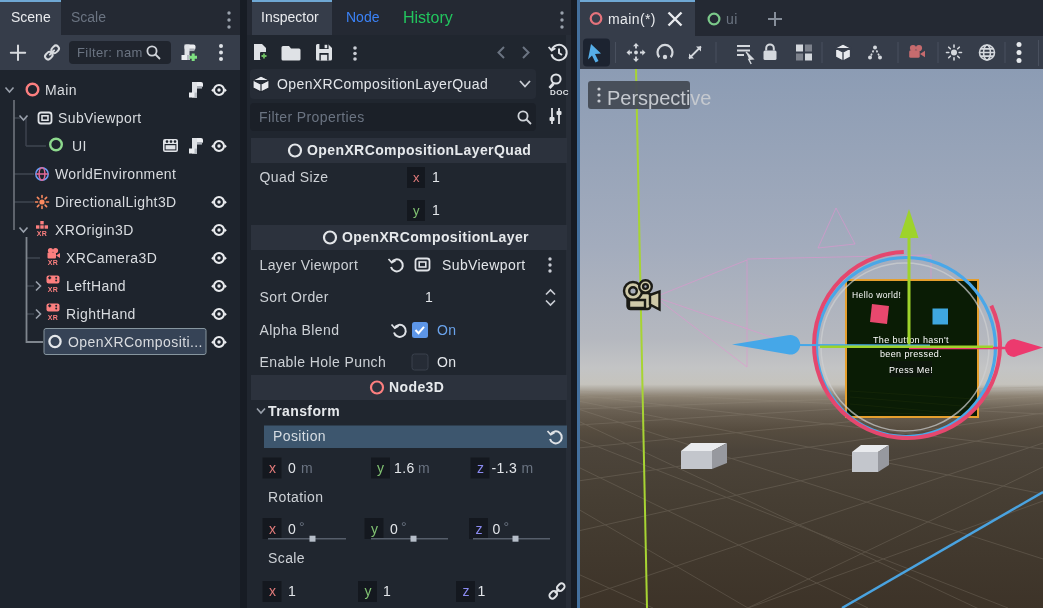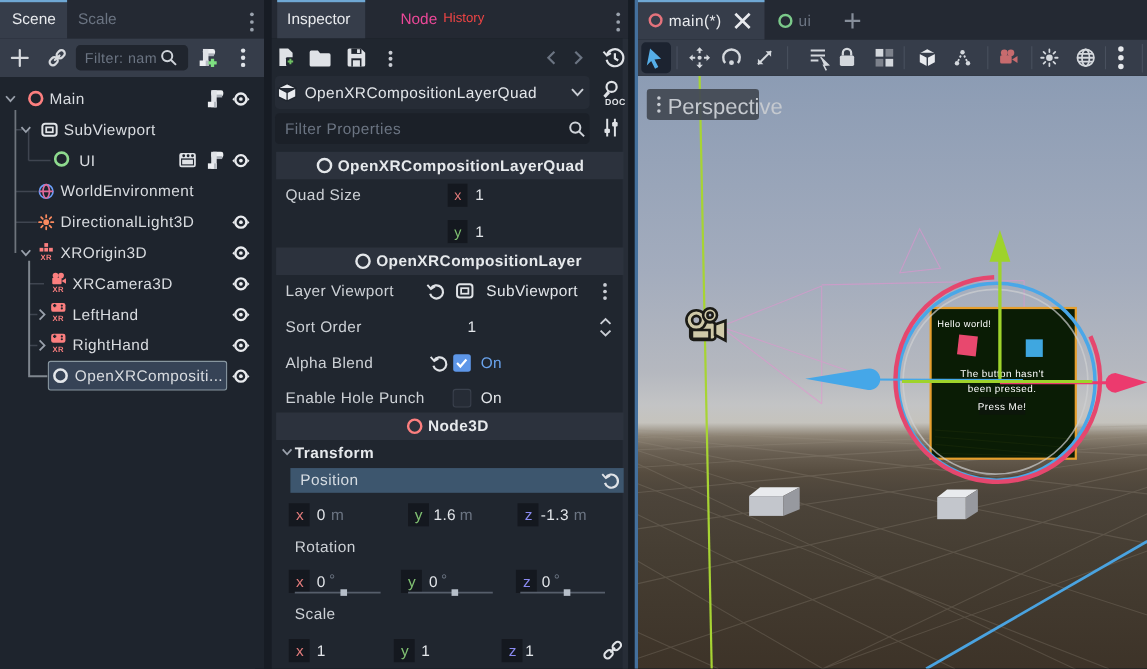--- a/index.html
+++ b/index.html
@@ -174,22 +174,22 @@
     <use href="#eye" transform="translate(0,196)"></use>
     <use href="#eye" transform="translate(0,224)"></use>
     <use href="#eye" transform="translate(0,252)"></use>
   </svg>
 </div>
 
 <div class="abs" style="left:247px;top:0;width:324px;height:608px;text-align:center;">
   <div class="abs" style="left:0;top:0;width:324px;height:35px;background:#242933;"></div>
   <div class="abs" style="left:5px;top:0;width:80px;height:35px;background:#363d4a;border-top:2px solid #6fa8d4;box-sizing:border-box;"></div>
   <div class="txt" style="left:14px;top:9px;font-size:14px;color:#e9ebee;">Inspector</div>
-  <div class="txt" style="left:117px;top:9px;font-size:14px;color:#ec4899;">Node</div>
-  <div class="txt" style="left:156px;top:9px;font-size:12px;color:#ef4444;">History</div>
+  <div class="txt" style="left:99px;top:9px;font-size:14px;color:#3b82f6;">Node</div>
+  <div class="txt" style="left:156px;top:9px;font-size:16px;color:#22c55e;">History</div>
   <svg class="abs" style="left:311px;top:10px;" width="8" height="20">
       <g fill="#9aa2ad">
         <circle cx="4" cy="3" r="1.7"></circle>
         <circle cx="4" cy="10" r="1.7"></circle>
         <circle cx="4" cy="17" r="1.7"></circle>
       </g>
     </svg>
   <div class="abs" style="left:0;top:35px;width:324px;height:573px;background:#20262f;"></div>
   <div class="abs" style="left:319px;top:35px;width:5px;height:573px;background:#272d37;"></div>
   <svg class="abs" style="left:0;top:35px;" width="324" height="573" id="insp">

